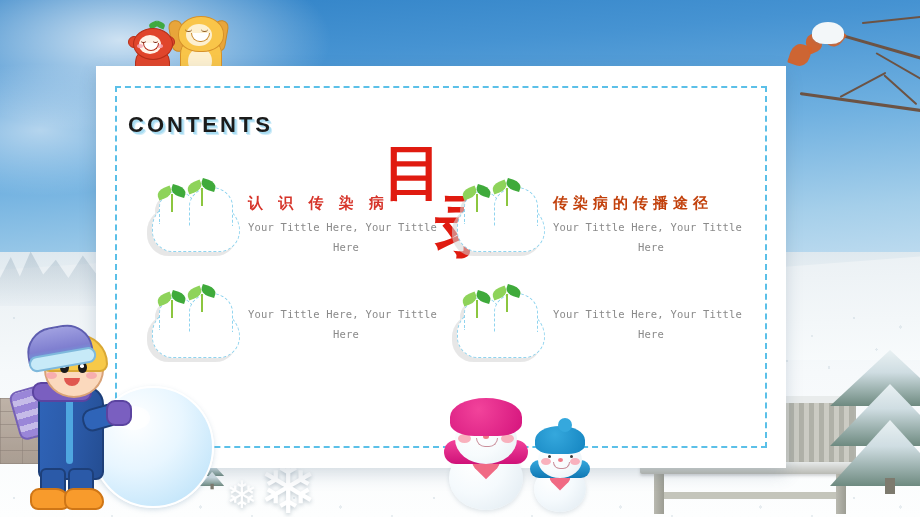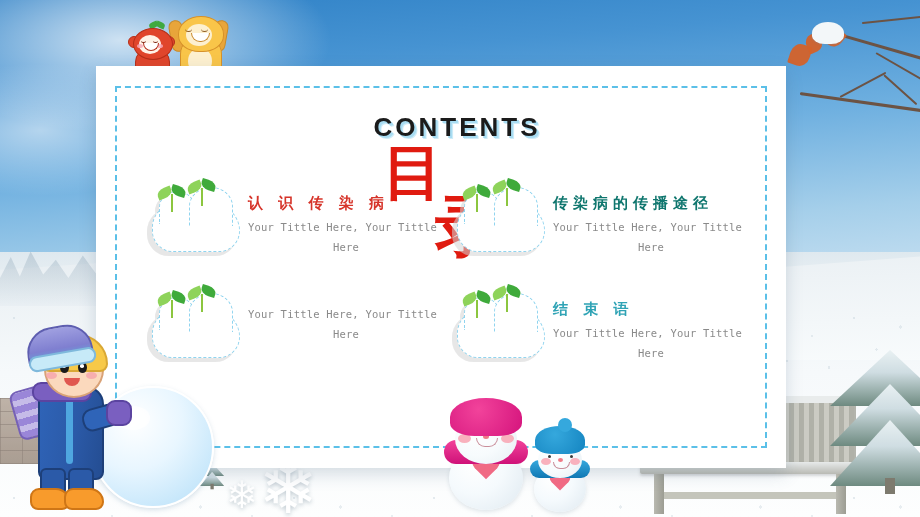--- a/index.html
+++ b/index.html
@@ -190,22 +190,22 @@
     background:#ffffff;box-shadow:0 6px 16px rgba(60,90,120,.20);
   }
   .panel-dash{
     position:absolute;left:19px;top:20px;right:19px;bottom:20px;
     border:2px dashed #5bc0e8;
   }
   .panel-inner{position:absolute;inset:0;}
 
   
   .contents-title{
-    position:absolute;left:0;right:0;top:46px;text-align:center;
-    font-size:26px;font-weight:bold;letter-spacing:3px;color:#1b1b1b;
+    position:absolute;left:0;right:0;top:46px;
+    font-size:22px;font-weight:bold;letter-spacing:3px;color:#1b1b1b;
     text-shadow:2px 2px 0 #a8dcf2, 3px 3px 0 rgba(168,220,242,.55);
     font-family:"Liberation Sans","DejaVu Sans",sans-serif;
     margin-left:32px;
   }
   .mulu{position:absolute;left:0;right:0;top:76px;height:110px;pointer-events:none;}
   .mu,.lu{
     position:absolute;color:#e01b10;font-weight:bold;line-height:1;
     font-family:"DejaVu Sans","Liberation Sans",sans-serif;
   }
   .mu{left:50%;margin-left:-58px;top:0;font-size:60px;}
@@ -382,21 +382,21 @@
                   <div class="lf l"></div>
                   <div class="lf r"></div>
                 </div>
               <div class="sprout s2">
                   <div class="stem"></div>
                   <div class="lf l"></div>
                   <div class="lf r"></div>
                 </div>
             </div>
             <div class="item-text">
-              <div class="item-title" style="color:#0f766e">传染病的传播途径</div>
+              <div class="item-title" style="color:#c2410c">传染病的传播途径</div>
               <div class="item-sub">
                 <span>Your Tittle Here, Your Tittle</span>
                 <span class="ln2">Here</span>
               </div>
             </div>
           </div>
 
         </div>
 
         <div class="row">
@@ -433,21 +433,20 @@
                   <div class="lf l"></div>
                   <div class="lf r"></div>
                 </div>
               <div class="sprout s2">
                   <div class="stem"></div>
                   <div class="lf l"></div>
                   <div class="lf r"></div>
                 </div>
             </div>
             <div class="item-text">
-              <div class="item-title" style="color:#2fa3b5">结    束    语</div>
               <div class="item-sub">
                 <span>Your Tittle Here, Your Tittle</span>
                 <span class="ln2">Here</span>
               </div>
             </div>
           </div>
 
         </div>
 
       </div>

